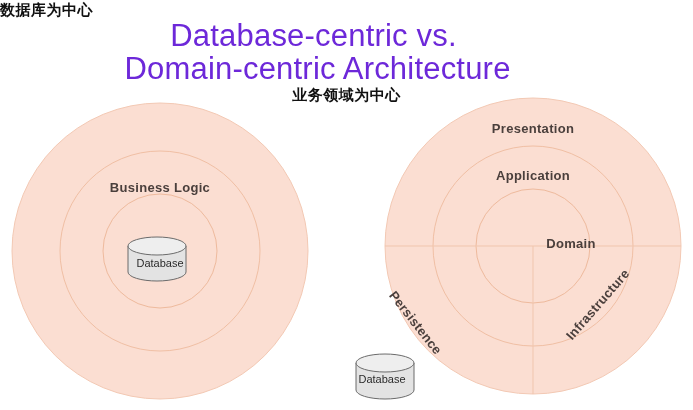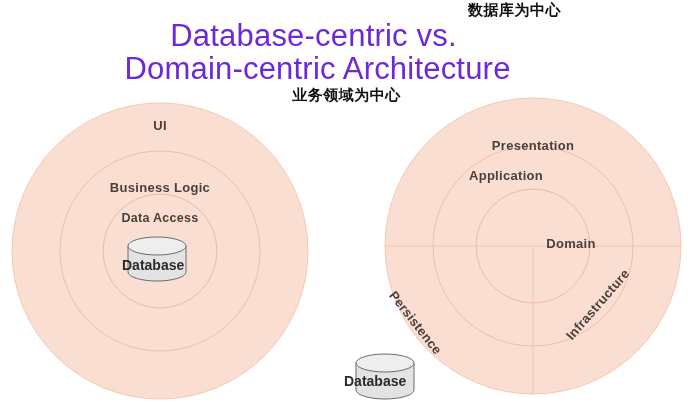--- a/index.html
+++ b/index.html
@@ -28,21 +28,21 @@
     font-size: 15px;
     font-weight: 600;
     color: #111111;
     line-height: 19px;
     letter-spacing: 0.5px;
   }
   .cn-top {
     position: absolute;
     left: 0; top: 1px;
     width: 561px;
-    text-align: right;
+    text-align: left;
   }
   .main-title {
     position: absolute;
     left: 0; top: 19px;
     width: 627px;
     text-align: center;
     font-family: "Liberation Sans", "DejaVu Sans", sans-serif;
     font-size: 31px;
     font-weight: 300;
     color: #6d28d9;
@@ -76,22 +76,22 @@
     font-family: "Liberation Sans", "DejaVu Sans", sans-serif;
     font-weight: bold;
     color: #4a3f3c;
     white-space: nowrap;
     letter-spacing: 0.3px;
   }
   .lbl-ui        { left: 110px; top: 118px; width: 100px; font-size: 13px; }
   .lbl-bl        { left:  80px; top: 180px; width: 160px; font-size: 13px; }
   .lbl-da        { left:  85px; top: 211px; width: 150px; font-size: 12.5px; }
 
-  .lbl-pres      { left: 458px; top: 138px; width: 150px; font-size: 13px; }
-  .lbl-app       { left: 436px; top: 168px; width: 140px; font-size: 13px; }
+  .lbl-pres      { left: 458px; top: 121px; width: 150px; font-size: 13px; }
+  .lbl-app       { left: 463px; top: 168px; width: 140px; font-size: 13px; }
   .lbl-dom       { left: 478px; top: 236px; width: 110px; font-size: 13px; padding-left: 38px; }
 
   .lbl-rot {
     position: absolute;
     font-family: "Liberation Sans", "DejaVu Sans", sans-serif;
     font-weight: bold;
     color: #4a3f3c;
     font-size: 13px;
     white-space: nowrap;
     letter-spacing: 0.3px;
@@ -103,24 +103,24 @@
   }
   .lbl-infra {
     left: 563px; top: 333px;
     transform: rotate(-49deg);
     transform-origin: left top;
   }
 
   
   .cyl-label {
     position: absolute;
-    text-align: left;
+    text-align: center;
     font-family: "Liberation Sans", "DejaVu Sans", sans-serif;
-    font-weight: bold;
-    font-size: 14px;
+    font-weight: normal;
+    font-size: 11px;
     color: #2b2b2b;
     white-space: nowrap;
   }
   .cyl-label-inner { left: 122px; top: 257px; width: 76px; }
   .cyl-label-bottom { left: 344px; top: 373px; width: 76px; }
 </style>
 </head>
 <body>
 
 <div class="header">
@@ -158,23 +158,21 @@
 
       <line x1="533" y1="246" x2="533" y2="394" stroke="#f0c5ad" stroke-width="1"></line>
     </g>
 
     <g>
       <path d="M356,363 L356,390 A29,9 0 0 0 414,390 L414,363 Z" fill="#e3e3e3" stroke="#6b6b6b" stroke-width="1"></path>
       <ellipse cx="385" cy="363" rx="29" ry="9" fill="#eeeeee" stroke="#6b6b6b" stroke-width="1"></ellipse>
     </g>
   </svg>
 
-  <div class="ring-label lbl-ui">UI</div>
   <div class="ring-label lbl-bl">Business Logic</div>
-  <div class="ring-label lbl-da">Data Access</div>
   <div class="cyl-label cyl-label-inner">Database</div>
 
   <div class="ring-label lbl-pres">Presentation</div>
   <div class="ring-label lbl-app">Application</div>
   <div class="ring-label lbl-dom">Domain</div>
 
   <div class="lbl-rot lbl-pers">Persistence</div>
   <div class="lbl-rot lbl-infra">Infrastructure</div>
 
   <div class="cyl-label cyl-label-bottom">Database</div>

